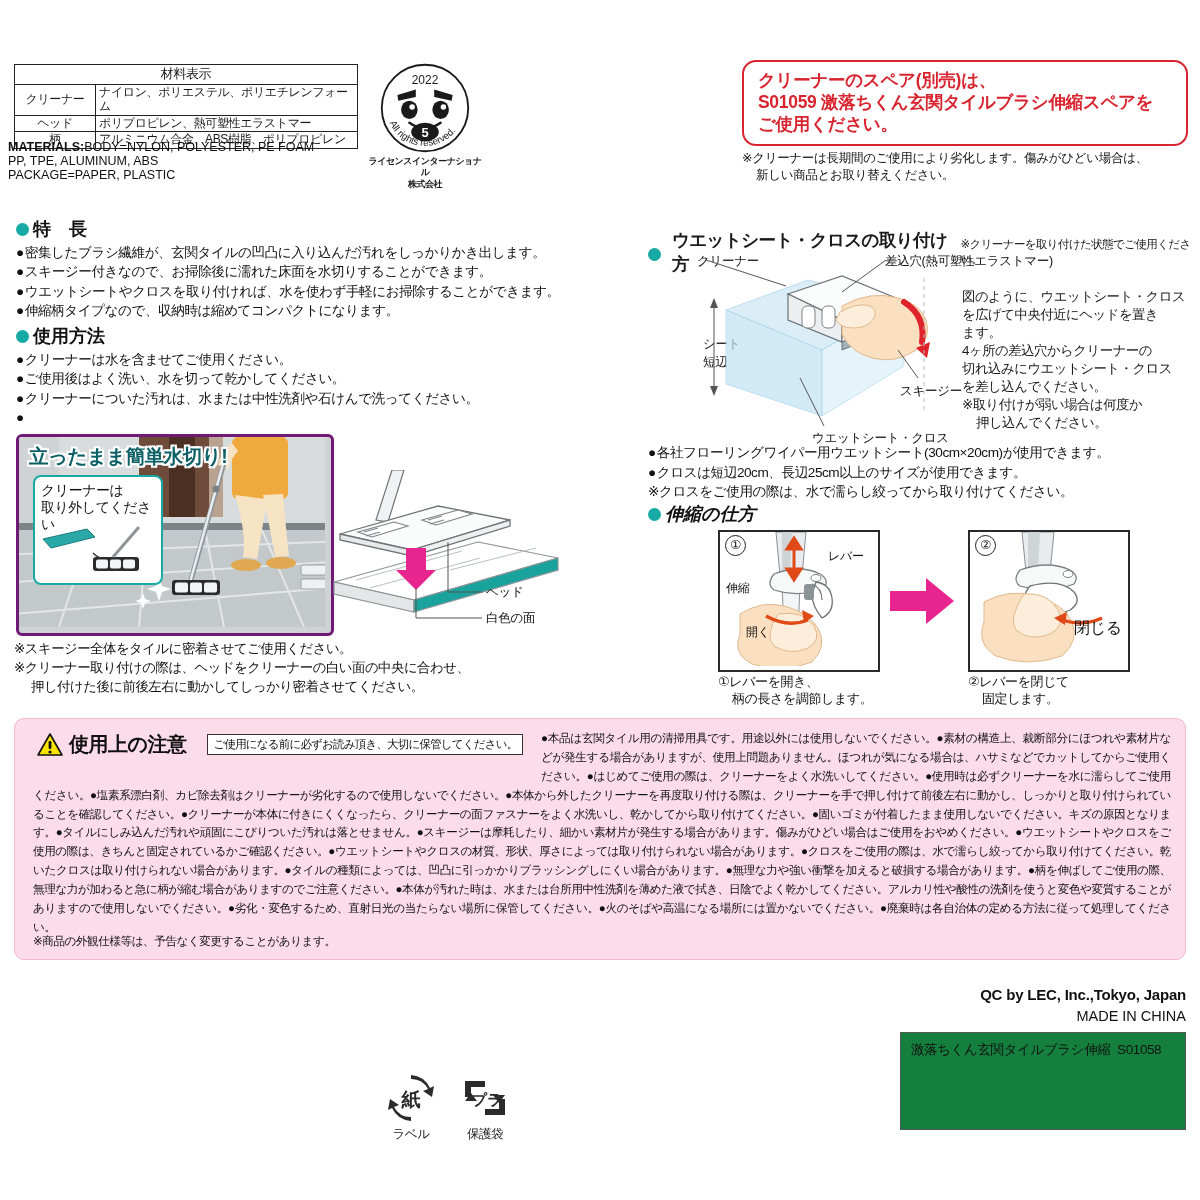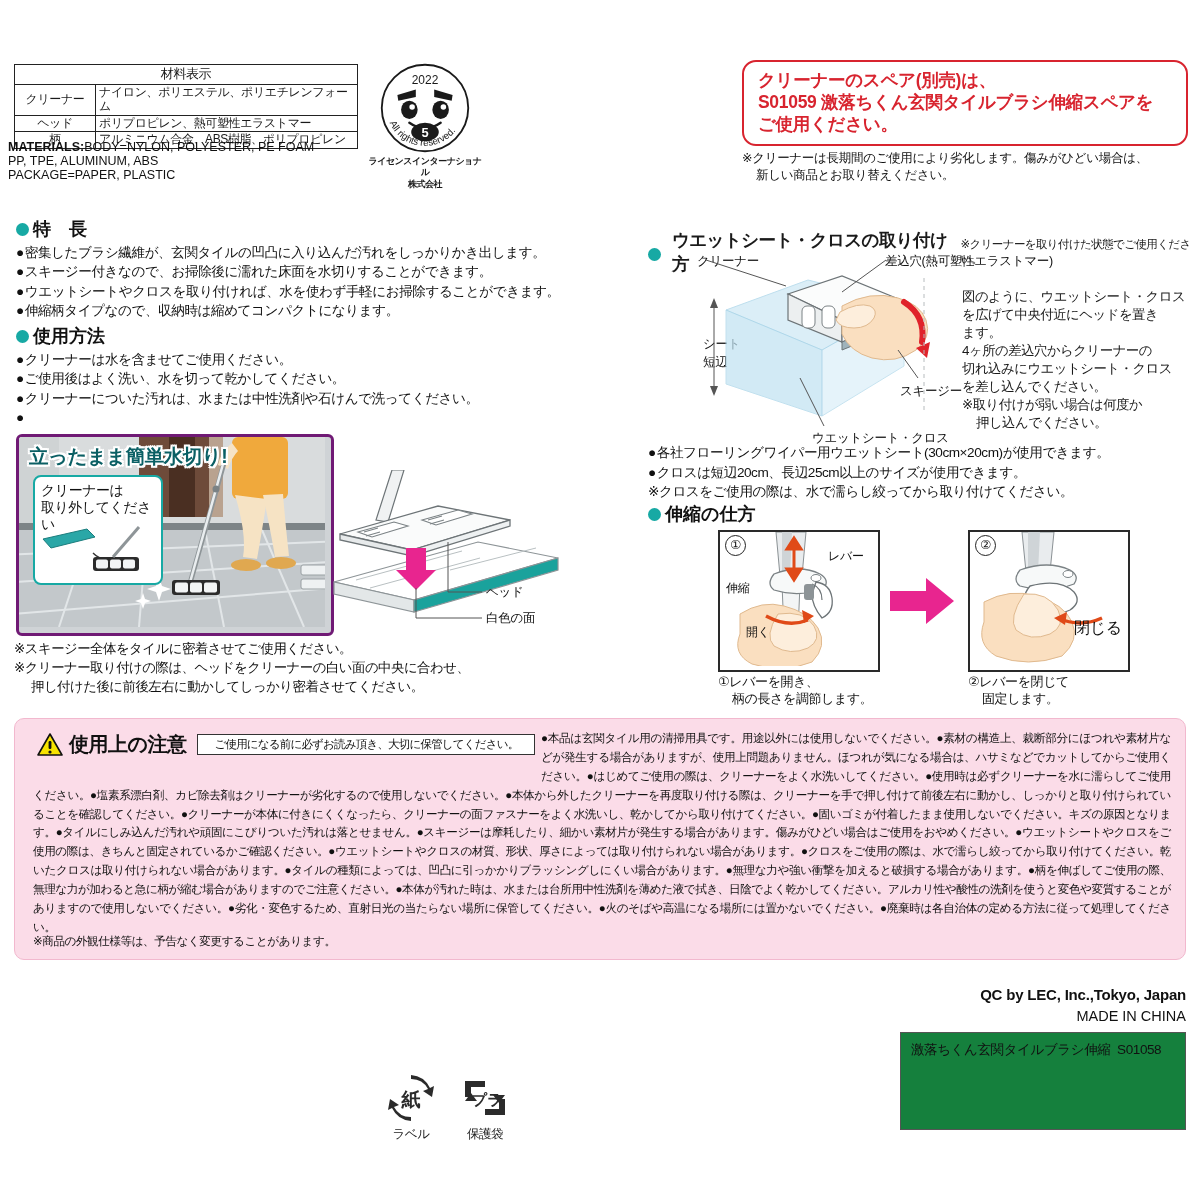--- a/index.html
+++ b/index.html
@@ -121,23 +121,23 @@
     box-sizing:border-box;
   }
   .caution-head{
     position:absolute;left:22px;top:12px;display:flex;align-items:center;gap:6px;
   }
   .warn-tri{width:26px;height:23px;flex:none;}
   .caution-title{
     font-weight:bold;font-size:20px;color:#111;letter-spacing:-0.5px;
   }
   .caution-sub{
-    border:1px solid #333;background:#fff;padding:2px 16px;
+    border:1px solid #333;background:#fff;padding:2px 5px;
     font-size:11.5px;letter-spacing:-0.8px;color:#111;white-space:nowrap;
-    margin-left:5px;
+    margin-left:15px;
   }
   .caution-body{
     position:absolute;left:18px;top:10px;width:1138px;
     font-size:11.6px;line-height:1.63;letter-spacing:-0.45px;color:#111;
     text-align:justify;
     box-sizing:border-box;
   }
   .float-head{float:left;width:508px;height:40px;}
   .caution-tail{
     position:absolute;left:18px;bottom:10px;font-size:11.6px;
@@ -475,21 +475,21 @@
         <span class="bd">●</span>
         <span>各社フローリングワイパー用ウエットシート(30cm×20cm)が使用できます。</span>
       </div>
     <div class="bl">
         <span class="bd">●</span>
         <span>クロスは短辺20cm、長辺25cm以上のサイズが使用できます。</span>
       </div>
     <div>※クロスをご使用の際は、水で濡らし絞ってから取り付けてください。</div>
   </div>
 
-  <div class="abs" style="left:648px;top:505px;">
+  <div class="abs" style="left:648px;top:505px;font-style:italic;">
     <div class="sec-h">
       <span class="dot"></span>
       <span>伸縮の仕方</span>
     </div>
   </div>
 
   <div class="step-box" style="left:718px;top:530px;">
     <span class="step-num">①</span>
     <svg viewBox="0 0 154 134" width="154" height="134">
 

